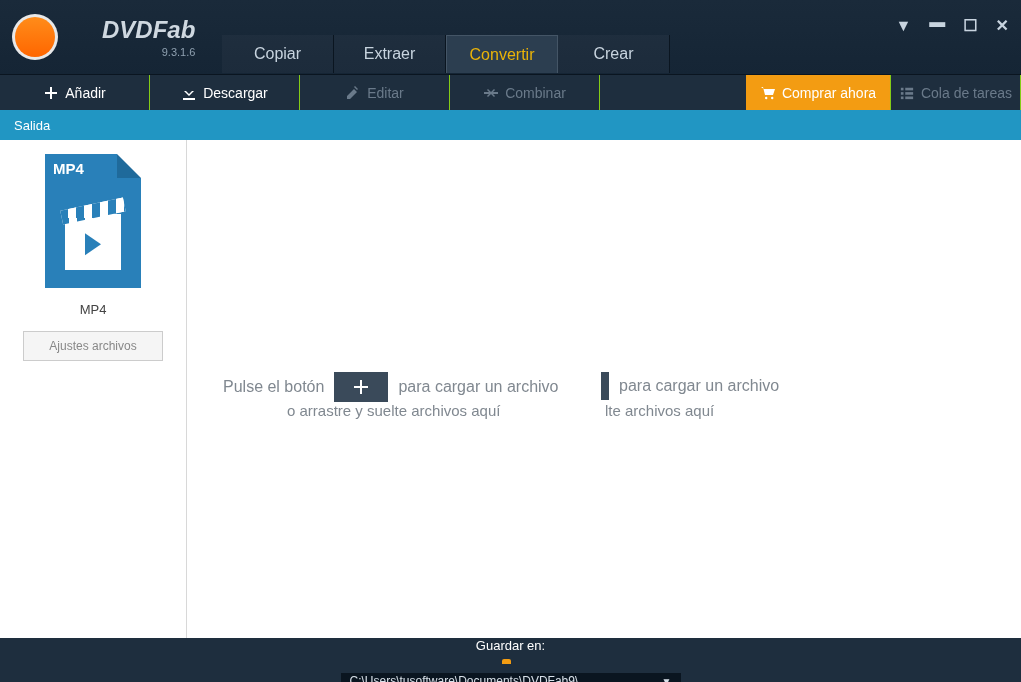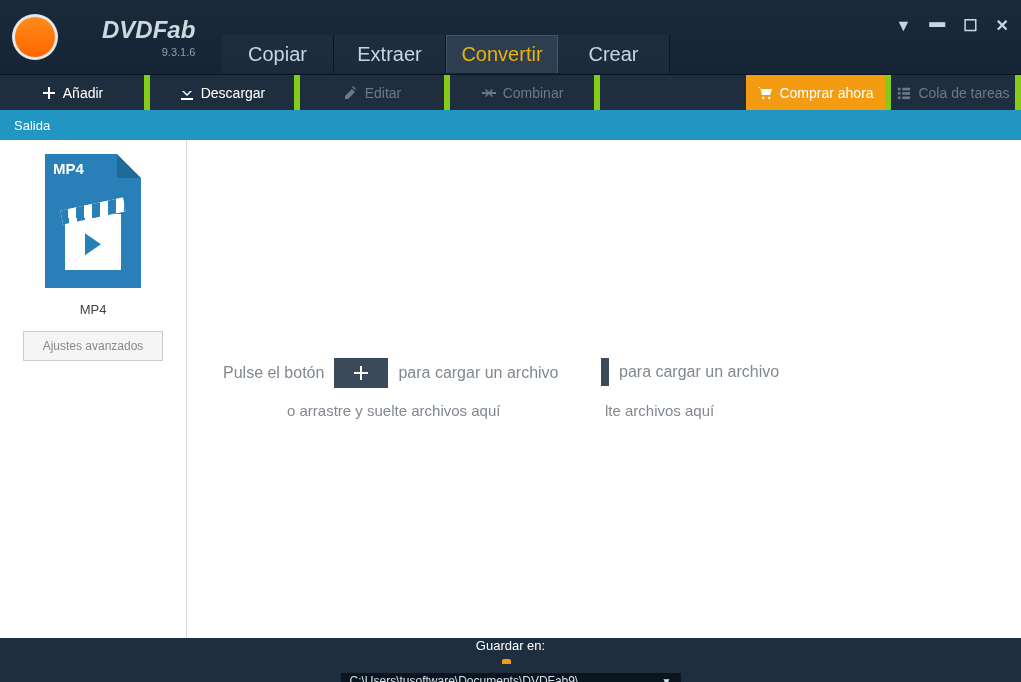--- a/index.html
+++ b/index.html
@@ -7,28 +7,28 @@
     
     .titlebar { height: 74px; background: linear-gradient(to bottom, #1a2a3a, #152535); display: flex; align-items: center; padding: 0 12px; color: #ffffff; position: relative; }
     .logo-section { display: flex; align-items: center; gap: 8px; width: 198px; }
     .logo-circle { width: 46px; height: 46px; background: #e8e8e8; border-radius: 50%; display: flex; align-items: center; justify-content: center; overflow: hidden; }
     .logo-face { width: 40px; height: 40px; background: linear-gradient(to bottom, #ff8c1a, #ff6600); border-radius: 50%; position: relative; }
     .logo-text { display: flex; flex-direction: column; margin-left: 36px; }
     .logo-name { font-size: 24px; font-weight: bold; font-style: italic; color: #cfd8e0; }
     .logo-version { font-size: 11px; color: #8fa0b0; text-align: right; margin-top: 2px; }
     
     .tabs { display: flex; height: 72px; align-items: flex-end; margin-left: 12px; }
-    .tab { width: 112px; height: 38px; display: flex; align-items: center; justify-content: center; color: #c8d4df; font-size: 20px; cursor: pointer; background: rgba(255,255,255,0.03); border-right: 1px solid #0a1520; }
+    .tab { width: 112px; height: 38px; display: flex; align-items: center; justify-content: center; color: #c8d4df; font-size: 16px; cursor: pointer; background: rgba(255,255,255,0.03); border-right: 1px solid #0a1520; }
     .tab.active { background: #2c3e50; color: #eab308; font-weight: normal; border: 1px solid #445566; border-bottom: none; }
     
     .window-controls { position: absolute; right: 12px; top: 16px; display: flex; gap: 18px; align-items: center; }
     .window-controls span { color: #c8d4df; font-size: 16px; cursor: pointer; font-weight: bold; }
     
     .toolbar { height: 36px; background: #1e2e3e; display: flex; align-items: stretch; border-top: 1px solid #0a1520; }
-    .toolbar-btn { flex: none; width: 150px; display: flex; align-items: center; justify-content: center; gap: 6px; color: #ffffff; font-size: 14px; cursor: pointer; border-right: 6px solid #84cc16; }
+    .toolbar-btn { flex: none; width: 150px; display: flex; align-items: center; justify-content: center; gap: 6px; color: #ffffff; font-size: 14px; cursor: pointer; border-right: 1px solid #84cc16; }
     .toolbar-btn.disabled { color: #6a7a8a; cursor: default; }
     .toolbar-spacer { flex: 1; }
     .toolbar-btn.orange { background: #f39c12; color: #ffffff; width: 145px; }
     .toolbar-btn.right { width: 130px; color: #6a7a8a; }
     .icon { width: 16px; height: 16px; display: inline-flex; align-items: center; justify-content: center; }
     
     .output-bar { height: 30px; background: #2196c3; color: #ffffff; display: flex; align-items: center; padding: 0 14px; font-size: 13px; }
     
     .content-area { display: flex; height: 498px; }
     .sidebar { width: 187px; border-right: 1px solid #d8d8d8; padding: 14px; display: flex; flex-direction: column; align-items: center; }
@@ -38,21 +38,21 @@
     .format-card-label { color: #fff; font-weight: bold; font-size: 15px; padding: 6px 8px; }
     .format-clapper { position: absolute; bottom: 18px; left: 50%; transform: translateX(-50%); width: 56px; height: 56px; background: #fff; }
     .format-clapper::before { content: ''; position: absolute; top: -10px; left: -4px; width: 64px; height: 14px; background: #fff; transform: rotate(-12deg); }
     .format-clapper-stripes { position: absolute; top: -10px; left: -4px; width: 64px; height: 14px; transform: rotate(-12deg); background: repeating-linear-gradient(100deg, #2980b9 0 8px, #fff 8px 16px); }
     .format-play { position: absolute; top: 50%; left: 50%; transform: translate(-50%, -40%); width: 0; height: 0; border-left: 16px solid #2980b9; border-top: 11px solid transparent; border-bottom: 11px solid transparent; }
     
     .format-name { font-size: 13px; color: #444; margin-bottom: 14px; }
     .adv-btn { width: 140px; height: 30px; border: 1px solid #cccccc; background: #f5f5f5; color: #888; font-size: 12px; cursor: pointer; }
     
     .drop-zone { flex: 1; position: relative; padding: 20px; }
-    .drop-hint { position: absolute; top: 218px; display: flex; align-items: center; gap: 10px; color: #808890; font-size: 16px; }
+    .drop-hint { position: absolute; top: 232px; display: flex; align-items: center; gap: 10px; color: #808890; font-size: 16px; }
     .drop-hint-1 { left: 36px; }
     .drop-hint-2 { left: 414px; }
     .drop-sub { position: absolute; top: 262px; color: #808890; font-size: 15px; }
     .drop-sub-1 { left: 100px; }
     .drop-sub-2 { left: 418px; }
     .plus-btn { width: 54px; height: 30px; background: #3a4a5a; display: flex; align-items: center; justify-content: center; cursor: pointer; }
     .plus-btn svg { fill: #fff; }
     .mini-bar { width: 8px; height: 28px; background: #3a4a5a; }
     
     .footer { height: 44px; background: #1e2e3e; display: flex; align-items: center; padding: 0 12px; gap: 10px; color: #ffffff; position: absolute; bottom: 0; left: 0; right: 0; flex-direction: column; }
@@ -155,21 +155,21 @@
   <div class="sidebar">
     <div class="format-card">
       <div class="format-card-corner"></div>
       <div class="format-card-label">MP4</div>
       <div class="format-clapper">
         <div class="format-clapper-stripes"></div>
         <div class="format-play"></div>
       </div>
     </div>
     <div class="format-name">MP4</div>
-    <button class="adv-btn">Ajustes avanzados</button>
+    <button class="adv-btn">Ajustes archivos</button>
   </div>
 
   <div class="drop-zone">
     <div class="drop-hint drop-hint-1">
       <span>Pulse el botón</span>
       <div class="plus-btn">
         <svg viewBox="0 0 20 20" width="20" height="20">
             <path d="M9 3h2v6h6v2h-6v6H9v-6H3V9h6z"></path>
           </svg>
       </div>

